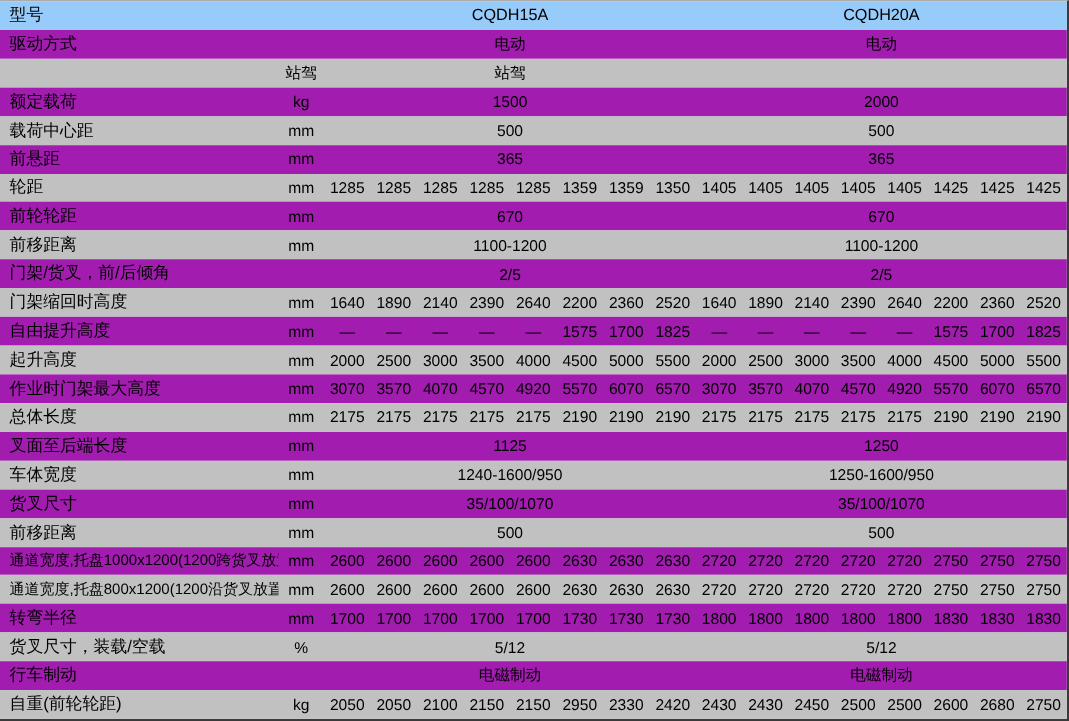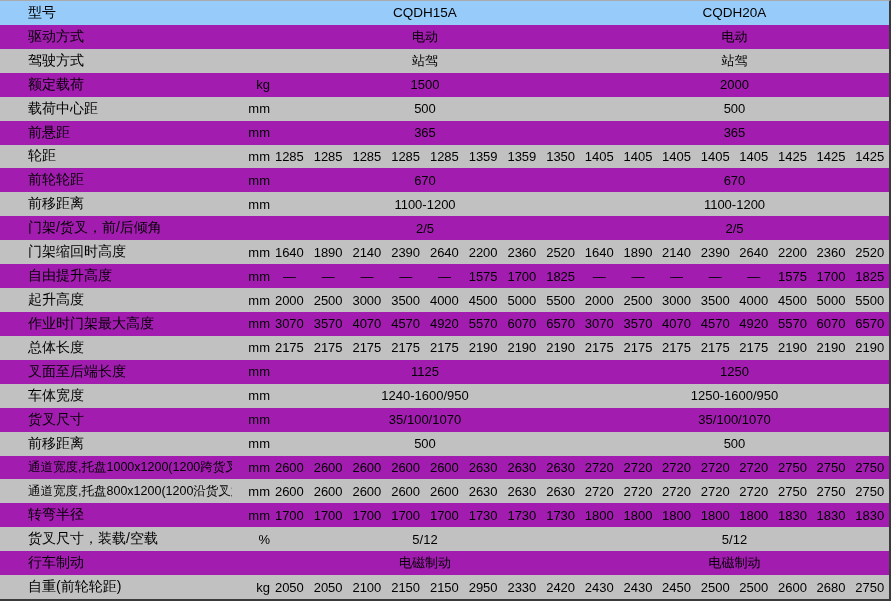--- a/index.html
+++ b/index.html
@@ -17,24 +17,24 @@
     display:grid;
     grid-template-columns:232px 38px 310px 1fr;
     align-items:center;
     overflow:hidden;
   }
   .row.header { background:#96cbfa; }
   .row.white  { background:#a21caf; }
   .row.gray   { background:#c1c1c1; }
   .cell-label {
     padding-left:8px; font-size:14px; letter-spacing:0;
-    white-space:nowrap; overflow:hidden;margin-left:20px;
+    white-space:nowrap; overflow:hidden;
   }
   .cell-label.long { font-size:12.5px; }
-  .cell-unit { font-size:13px; text-align:right; }
+  .cell-unit { font-size:13px; text-align:center; }
   .cell-group {
     height:100%;
     display:grid; align-items:center;
     font-size:13px; text-align:center;
   }
   .cell-group.single { grid-template-columns:1fr; }
   .cell-group.multi  { grid-template-columns:repeat(8,1fr); }
   .cell-group span { display:block; white-space:nowrap; }
   .row.header .cell-group { font-size:13.5px; }
 </style>
@@ -57,21 +57,20 @@
       <div class="cell-label">驱动方式</div>
       <div class="cell-unit"></div>
       <div class="cell-group single">
         <span>电动</span>
       </div>
       <div class="cell-group single">
         <span>电动</span>
       </div>
     </div>
     <div class="row gray">
-      <div class="cell-label">驾驶方式</div>
       <div class="cell-unit"></div>
       <div class="cell-group single">
         <span>站驾</span>
       </div>
       <div class="cell-group single">
         <span>站驾</span>
       </div>
     </div>
     <div class="row white">
       <div class="cell-label">额定载荷</div>

